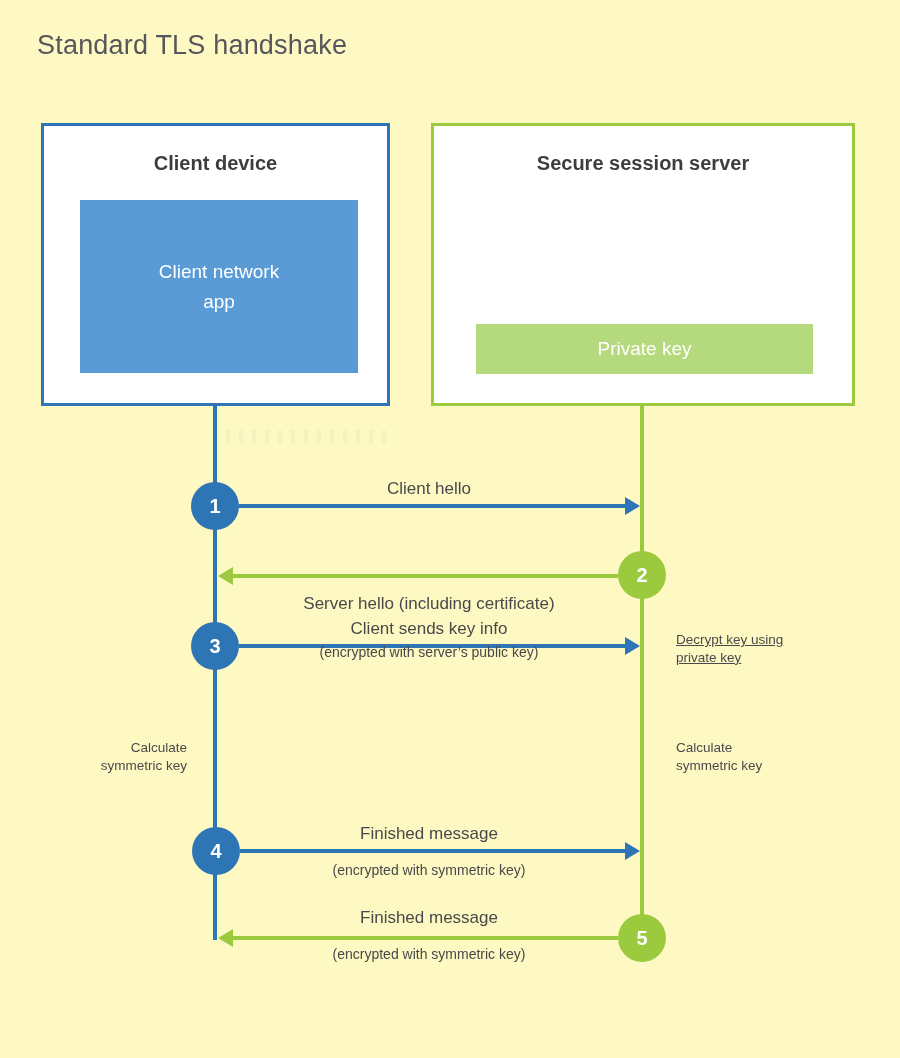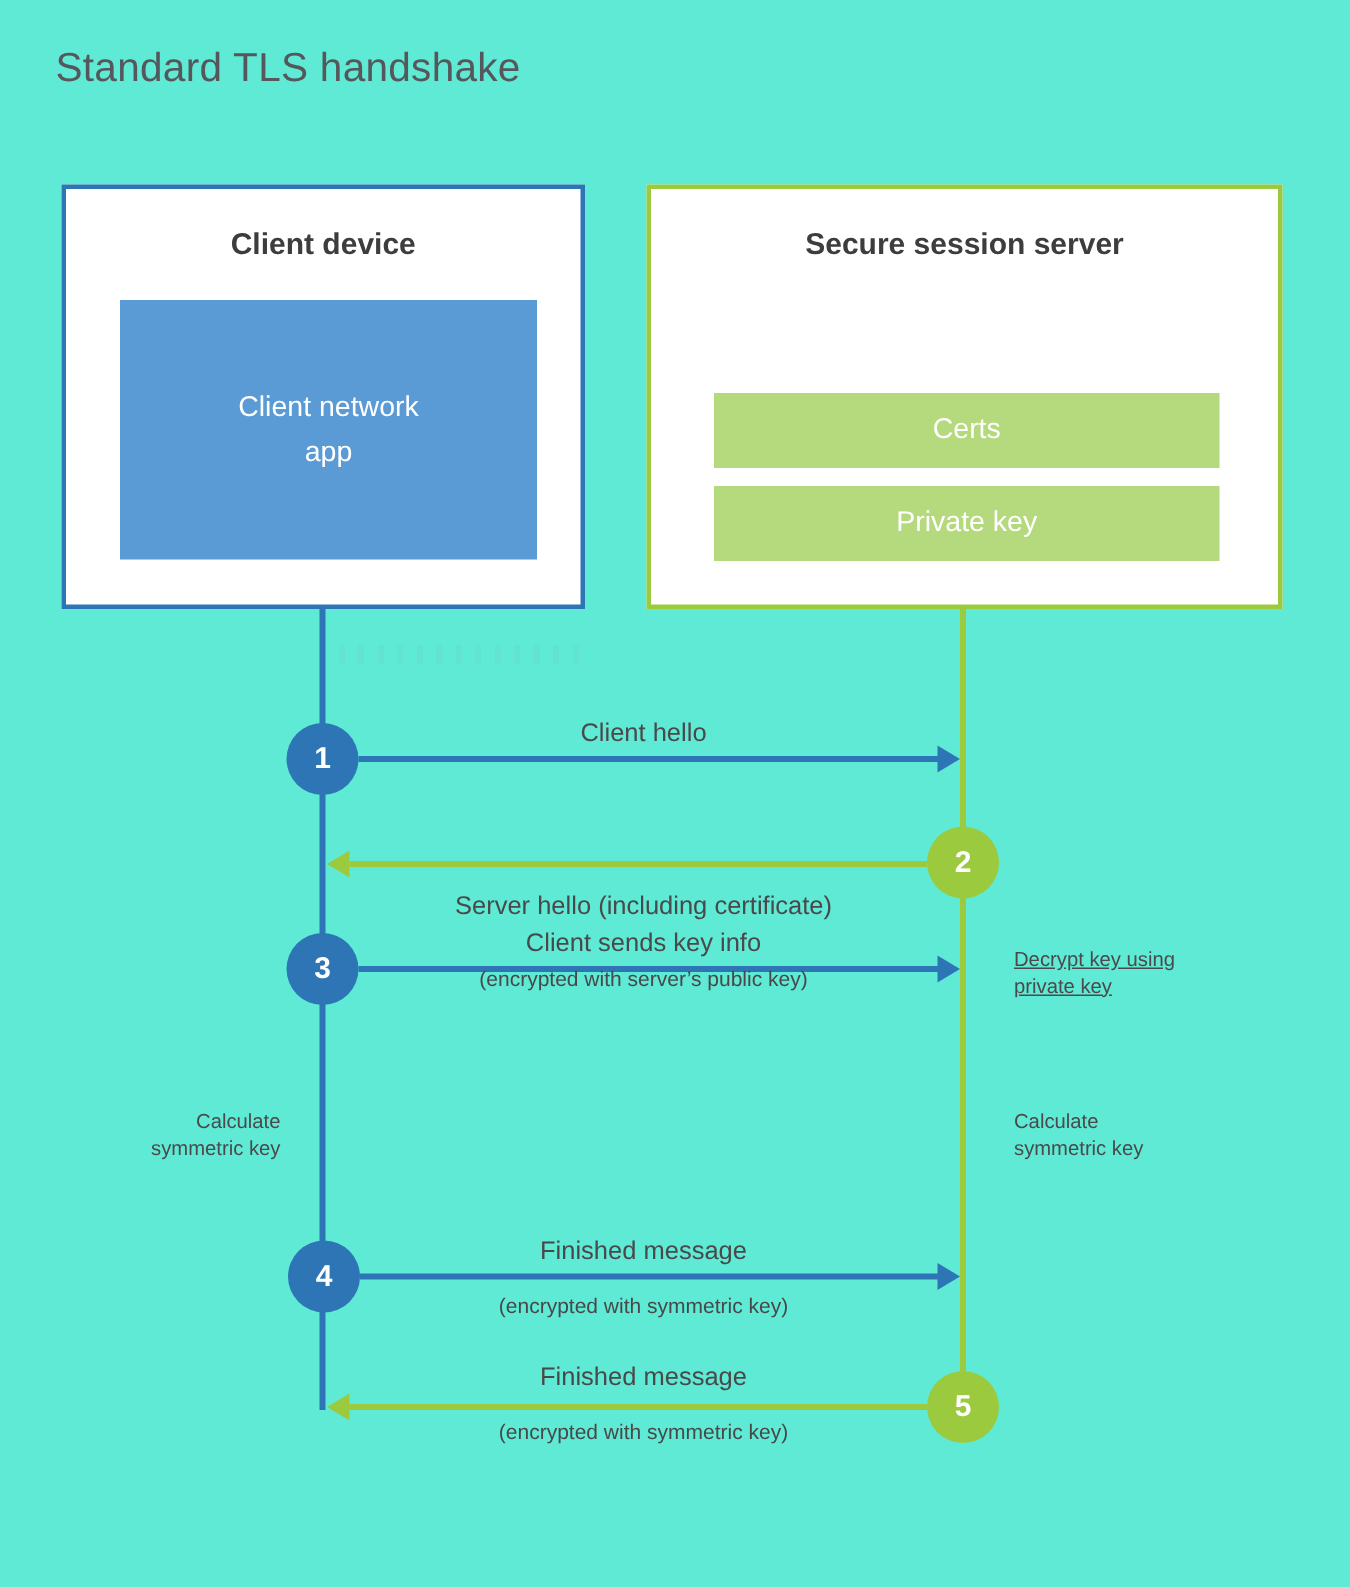--- a/index.html
+++ b/index.html
@@ -1,20 +1,20 @@
 <!DOCTYPE html>
 <html><head>
 <meta charset="utf-8">
 <style>
   html, body { margin: 0; padding: 0; background: #ffffff; }
   #canvas {
     position: relative;
     width: 900px;
     height: 1058px;
-    background: #5eead4;
+    background: #fef9c3;
     font-family: "Liberation Sans", "DejaVu Sans", sans-serif;
     overflow: hidden;
   }
   .abs { position: absolute; }
 
   
   .page-title {
     left: 37px; top: 30px;
     font-size: 27px;
     font-weight: 300;
@@ -130,21 +130,20 @@
   <div class="abs page-title">Standard TLS handshake</div>
 
   <div class="abs entity-box client-box">
     <div class="abs entity-heading">Client device</div>
     <div class="abs client-app-rect">Client network
 app</div>
   </div>
 
   <div class="abs entity-box server-box">
     <div class="abs entity-heading">Secure session server</div>
-    <div class="abs server-module mod-1">Certs</div>
     <div class="abs server-module mod-2">Private key</div>
   </div>
 
   <div class="abs ghost-dashes"></div>
 
   <div class="abs vline client-line"></div>
   <div class="abs vline server-line"></div>
 
   <div class="abs arrow-line arrow-blue a1-line"></div>
   <div class="abs head head-right a1-head"></div>

